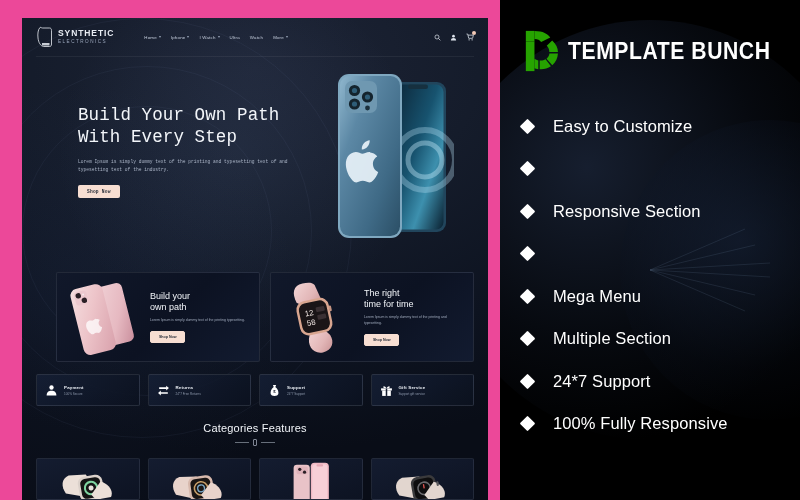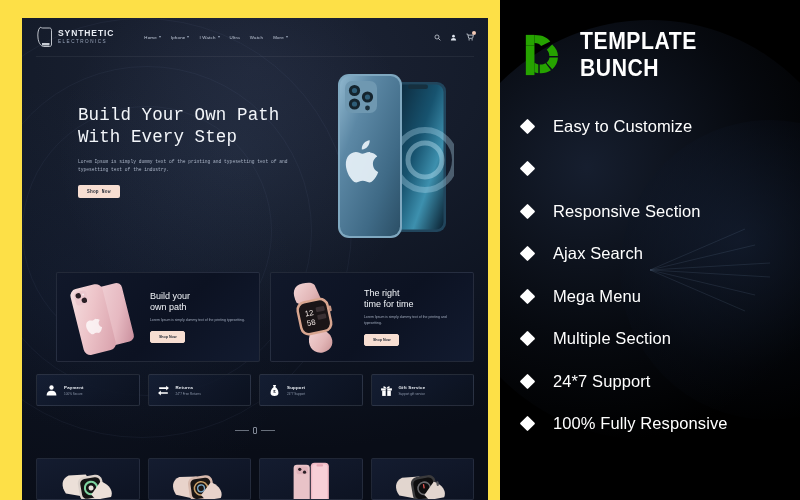--- a/index.html
+++ b/index.html
@@ -1,19 +1,19 @@
 <!DOCTYPE html>
 <html><head>
 <meta charset="utf-8">
 <style>
   * { margin:0; padding:0; box-sizing:border-box; }
   html,body { width:800px; height:500px; overflow:hidden; background:#000; }
   body { font-family:"Liberation Sans", sans-serif; }
 
-  .stage { position:relative; width:800px; height:500px; background:#fde047; }
+  .stage { position:relative; width:800px; height:500px; background:#ec4899; }
 
   
   .preview {
     position:absolute; left:22px; top:18px; width:466px; height:482px;
     overflow:hidden;
     background:
       radial-gradient(120% 80% at 50% 10%, #1d2436 0%, #151c2b 40%, #0d1320 75%, #090d17 100%);
   }
   .preview::after{
     content:""; position:absolute; inset:0; pointer-events:none;
@@ -87,21 +87,21 @@
   .right::before{
     content:"";position:absolute;left:-60px;top:20px;width:420px;height:420px;border-radius:50%;
     background:radial-gradient(circle at 35% 35%, rgba(40,55,85,.55) 0%, rgba(18,26,42,.35) 45%, rgba(0,0,0,0) 72%);
   }
   .right::after{
     content:"";position:absolute;left:120px;top:120px;width:300px;height:300px;border-radius:50%;
     background:radial-gradient(circle at 40% 40%, rgba(25,38,62,.55) 0%, rgba(10,16,28,.3) 50%, rgba(0,0,0,0) 75%);
   }
   .glow{position:absolute;left:150px;top:215px;width:170px;height:110px;z-index:1;opacity:.55;}
 
-  .tb-head{position:absolute;left:22px;top:28px;display:flex;align-items:center;gap:12px;z-index:3;}
+  .tb-head{position:absolute;left:22px;top:28px;display:flex;align-items:center;z-index:3;}
   .tb-logo{width:46px;height:46px;flex:none;}
   .tb-name{font-size:23px;font-weight:700;color:#fff;letter-spacing:.6px;
            font-family:"Liberation Sans Narrow","Liberation Sans",sans-serif;transform:scaleX(.92);transform-origin:left center;}
 
   .feat-list{position:absolute;left:22px;top:105px;right:10px;z-index:3;}
   .feat{display:flex;align-items:center;gap:20px;height:42.5px;}
   .feat-bullet{width:11px;height:11px;background:#fff;flex:none;transform:rotate(45deg);border-radius:1px;}
   .feat-label{font-size:16.5px;color:#fff;letter-spacing:.1px;white-space:nowrap;}
 </style>
 </head>
@@ -338,20 +338,21 @@
           <path d="M12 8 C14 4 18 3 18 5.5 C18 7.4 15 8 12 8 Z" fill="currentColor"></path>
         </svg>
         <div>
           <div class="svc-t">Gift Service</div>
           <div class="svc-s">Support gift service</div>
         </div>
       </div>
     </div>
 
     <div class="cat-head">
+      <div class="cat-title">Categories Features</div>
       <div class="cat-div">
         <i class="cat-line"></i>
         <i class="cat-dot"></i>
         <i class="cat-line"></i>
       </div>
     </div>
 
     <div class="prod-row">
       <div class="prod">
         <svg viewBox="0 0 92 42" width="100%" height="100%">
@@ -436,21 +437,20 @@
       </div>
       <div class="feat">
         <i class="feat-bullet"></i>
       </div>
       <div class="feat">
         <i class="feat-bullet"></i>
         <span class="feat-label">Responsive Section</span>
       </div>
       <div class="feat">
         <i class="feat-bullet"></i>
-        <span class="feat-label">Ajax Search</span>
       </div>
       <div class="feat">
         <i class="feat-bullet"></i>
         <span class="feat-label">Mega Menu</span>
       </div>
       <div class="feat">
         <i class="feat-bullet"></i>
         <span class="feat-label">Multiple Section</span>
       </div>
       <div class="feat">

